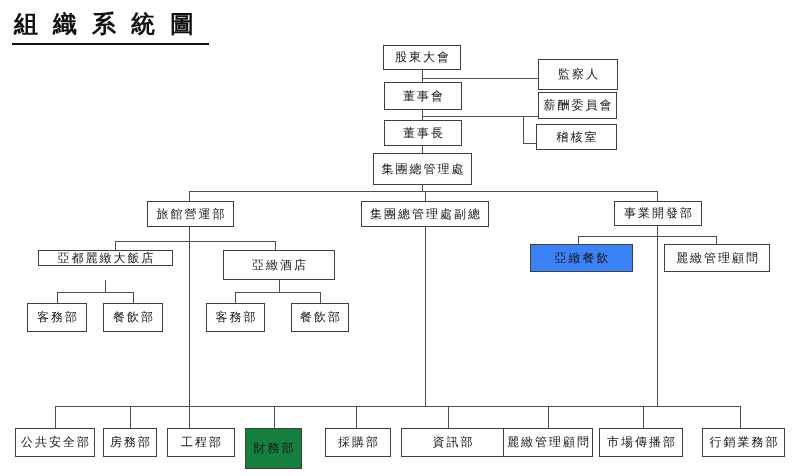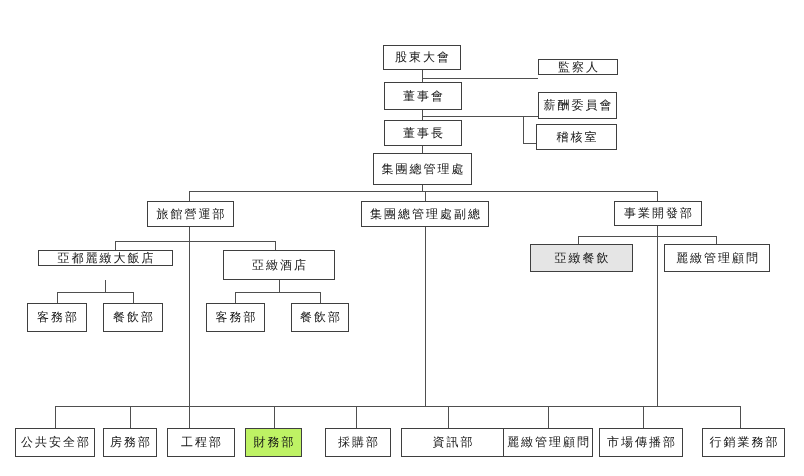--- a/index.html
+++ b/index.html
@@ -53,20 +53,21 @@
     text-indent: 2px;
     color: #161616;
     white-space: nowrap;
     overflow: hidden;
   }
 </style>
 </head>
 <body>
 
 <div class="canvas">
+  <h1 class="title">組織系統圖</h1>
   <svg id="connectors" viewBox="0 0 804 476" xmlns="http://www.w3.org/2000/svg">
       <line x1="422" y1="70" x2="422" y2="82" style="stroke: rgb(79, 79, 79);"></line>
       <line x1="422" y1="78" x2="538" y2="78" style="stroke: rgb(79, 79, 79);"></line>
       <line x1="422" y1="110" x2="422" y2="120" style="stroke: rgb(79, 79, 79);"></line>
       <line x1="422" y1="116" x2="538" y2="116" style="stroke: rgb(79, 79, 79);"></line>
       <line x1="523" y1="116" x2="523" y2="143" style="stroke: rgb(79, 79, 79);"></line>
       <line x1="523" y1="143" x2="536" y2="143" style="stroke: rgb(79, 79, 79);"></line>
       <line x1="422" y1="146" x2="422" y2="153" style="stroke: rgb(79, 79, 79);"></line>
       <line x1="422" y1="175" x2="422" y2="191" style="stroke: rgb(79, 79, 79);"></line>
       <line x1="189" y1="191" x2="657" y2="191" style="stroke: rgb(79, 79, 79);"></line>
@@ -95,40 +96,40 @@
       <line x1="130" y1="406" x2="130" y2="428" style="stroke: rgb(79, 79, 79);"></line>
       <line x1="274" y1="406" x2="274" y2="428" style="stroke: rgb(79, 79, 79);"></line>
       <line x1="356" y1="406" x2="356" y2="428" style="stroke: rgb(79, 79, 79);"></line>
       <line x1="448" y1="406" x2="448" y2="428" style="stroke: rgb(79, 79, 79);"></line>
       <line x1="548" y1="406" x2="548" y2="428" style="stroke: rgb(79, 79, 79);"></line>
       <line x1="643" y1="406" x2="643" y2="428" style="stroke: rgb(79, 79, 79);"></line>
       <line x1="740" y1="406" x2="740" y2="428" style="stroke: rgb(79, 79, 79);"></line>
     </svg>
   <div id="nodes">
       <div class="org-box" style="left: 383px; top: 45px; width: 78px; height: 25px; border-color: rgb(63, 63, 63); background: rgb(255, 255, 255); color: rgb(22, 22, 22);">股東大會</div>
-      <div class="org-box" style="left: 538px; top: 59px; width: 80px; height: 16px; border-color: rgb(63, 63, 63); background: rgb(255, 255, 255); color: rgb(22, 22, 22);">監察人</div>
+      <div class="org-box" style="left: 538px; top: 59px; width: 80px; height: 31px; border-color: rgb(63, 63, 63); background: rgb(255, 255, 255); color: rgb(22, 22, 22);">監察人</div>
       <div class="org-box" style="left: 384px; top: 82px; width: 78px; height: 28px; border-color: rgb(63, 63, 63); background: rgb(255, 255, 255); color: rgb(22, 22, 22);">董事會</div>
       <div class="org-box" style="left: 538px; top: 92px; width: 79px; height: 27px; border-color: rgb(63, 63, 63); background: rgb(255, 255, 255); color: rgb(22, 22, 22);">薪酬委員會</div>
       <div class="org-box" style="left: 384px; top: 120px; width: 78px; height: 26px; border-color: rgb(63, 63, 63); background: rgb(255, 255, 255); color: rgb(22, 22, 22);">董事長</div>
       <div class="org-box" style="left: 536px; top: 124px; width: 81px; height: 26px; border-color: rgb(63, 63, 63); background: rgb(255, 255, 255); color: rgb(22, 22, 22);">稽核室</div>
       <div class="org-box" style="left: 373px; top: 153px; width: 99px; height: 32px; border-color: rgb(63, 63, 63); background: rgb(255, 255, 255); color: rgb(22, 22, 22); text-align: center;">集團總管理處</div>
       <div class="org-box" style="left: 147px; top: 201px; width: 87px; height: 26px; border-color: rgb(63, 63, 63); background: rgb(255, 255, 255); color: rgb(22, 22, 22);">旅館營運部</div>
       <div class="org-box" style="left: 361px; top: 201px; width: 128px; height: 26px; border-color: rgb(63, 63, 63); background: rgb(255, 255, 255); color: rgb(22, 22, 22);">集團總管理處副總</div>
       <div class="org-box" style="left: 614px; top: 201px; width: 88px; height: 25px; border-color: rgb(63, 63, 63); background: rgb(255, 255, 255); color: rgb(22, 22, 22);">事業開發部</div>
       <div class="org-box" style="left: 38px; top: 250px; width: 135px; height: 16px; border-color: rgb(63, 63, 63); background: rgb(255, 255, 255); color: rgb(22, 22, 22);">亞都麗緻大飯店</div>
       <div class="org-box" style="left: 223px; top: 250px; width: 112px; height: 30px; border-color: rgb(63, 63, 63); background: rgb(255, 255, 255); color: rgb(22, 22, 22);">亞緻酒店</div>
-      <div class="org-box" style="left: 530px; top: 244px; width: 103px; height: 28px; border-color: rgb(63, 63, 63); background: #e5e5e5; color: rgb(22, 22, 22);">亞緻餐飲</div>
+      <div class="org-box" style="left: 530px; top: 244px; width: 103px; height: 28px; border-color: rgb(63, 63, 63); background: #3b82f6; color: rgb(22, 22, 22);">亞緻餐飲</div>
       <div class="org-box" style="left: 664px; top: 244px; width: 106px; height: 28px; border-color: rgb(63, 63, 63); background: rgb(255, 255, 255); color: rgb(22, 22, 22);">麗緻管理顧問</div>
       <div class="org-box" style="left: 27px; top: 303px; width: 60px; height: 29px; border-color: rgb(63, 63, 63); background: rgb(255, 255, 255); color: rgb(22, 22, 22);">客務部</div>
       <div class="org-box" style="left: 103px; top: 303px; width: 60px; height: 29px; border-color: rgb(63, 63, 63); background: rgb(255, 255, 255); color: rgb(22, 22, 22);">餐飲部</div>
       <div class="org-box" style="left: 206px; top: 303px; width: 59px; height: 29px; border-color: rgb(63, 63, 63); background: rgb(255, 255, 255); color: rgb(22, 22, 22);">客務部</div>
       <div class="org-box" style="left: 291px; top: 303px; width: 58px; height: 29px; border-color: rgb(63, 63, 63); background: rgb(255, 255, 255); color: rgb(22, 22, 22);">餐飲部</div>
       <div class="org-box" style="left: 15px; top: 428px; width: 80px; height: 29px; border-color: rgb(63, 63, 63); background: rgb(255, 255, 255); color: rgb(22, 22, 22);">公共安全部</div>
       <div class="org-box" style="left: 103px; top: 428px; width: 54px; height: 29px; border-color: rgb(63, 63, 63); background: rgb(255, 255, 255); color: rgb(22, 22, 22);">房務部</div>
       <div class="org-box" style="left: 167px; top: 428px; width: 68px; height: 29px; border-color: rgb(63, 63, 63); background: rgb(255, 255, 255); color: rgb(22, 22, 22);">工程部</div>
-      <div class="org-box" style="left: 245px; top: 428px; width: 57px; height: 29px; border-color: rgb(63, 63, 63); background: #bef264; color: rgb(22, 22, 22); font-family: Liberation Serif, serif;">財務部</div>
+      <div class="org-box" style="left: 245px; top: 428px; width: 57px; height: 41px; border-color: rgb(63, 63, 63); background: #15803d; color: rgb(22, 22, 22); font-family: Liberation Serif, serif;">財務部</div>
       <div class="org-box" style="left: 325px; top: 428px; width: 66px; height: 29px; border-color: rgb(63, 63, 63); background: rgb(255, 255, 255); color: rgb(22, 22, 22);">採購部</div>
       <div class="org-box" style="left: 401px; top: 428px; width: 103px; height: 29px; border-color: rgb(63, 63, 63); background: rgb(255, 255, 255); color: rgb(22, 22, 22);">資訊部</div>
       <div class="org-box" style="left: 503px; top: 428px; width: 90px; height: 29px; border-color: rgb(63, 63, 63); background: rgb(255, 255, 255); color: rgb(22, 22, 22);">麗緻管理顧問</div>
       <div class="org-box" style="left: 599px; top: 428px; width: 84px; height: 29px; border-color: rgb(63, 63, 63); background: rgb(255, 255, 255); color: rgb(22, 22, 22); text-align: right;">市場傳播部</div>
       <div class="org-box" style="left: 702px; top: 428px; width: 83px; height: 29px; border-color: rgb(63, 63, 63); background: rgb(255, 255, 255); color: rgb(22, 22, 22);">行銷業務部</div>
     </div>
 </div>
 
 </body></html>

